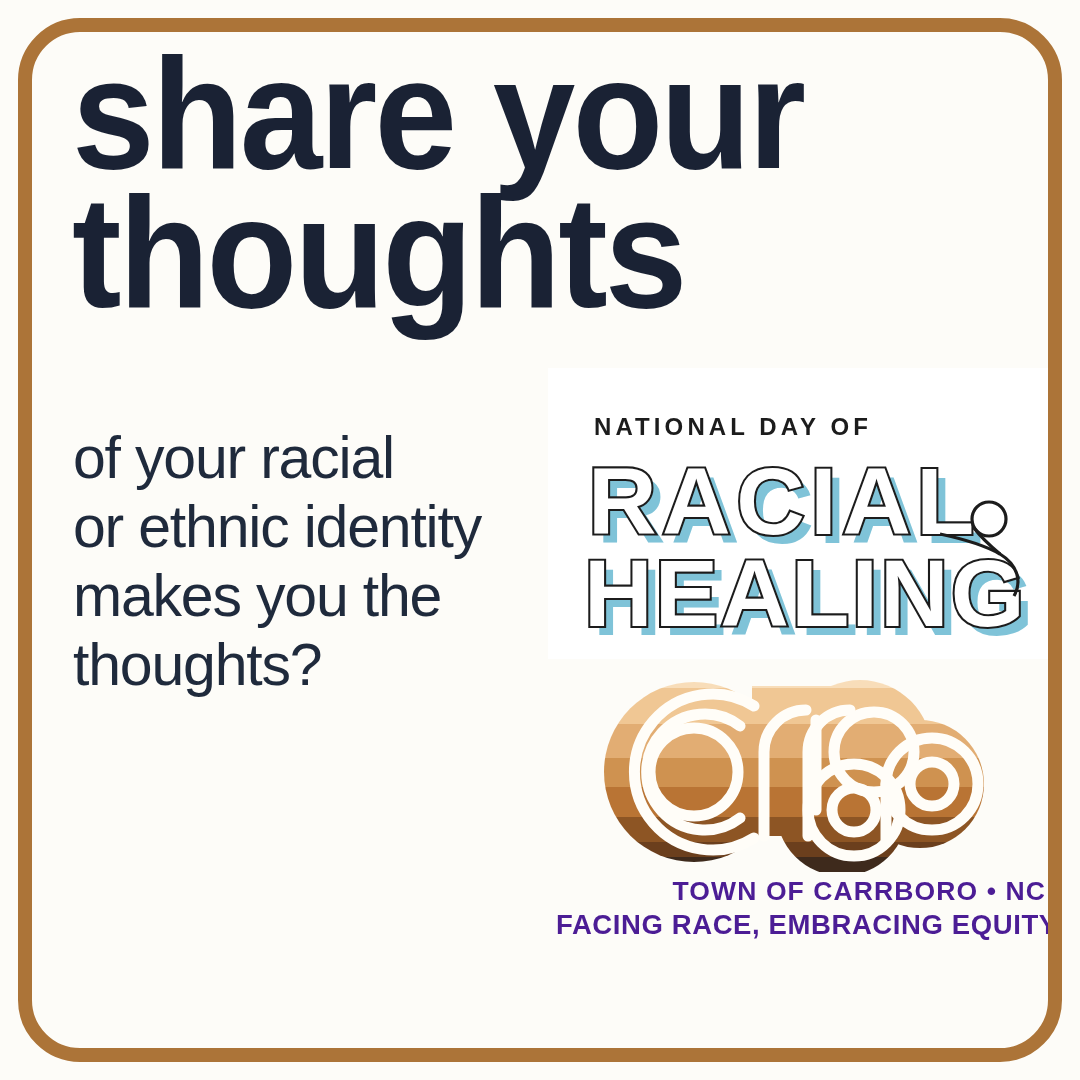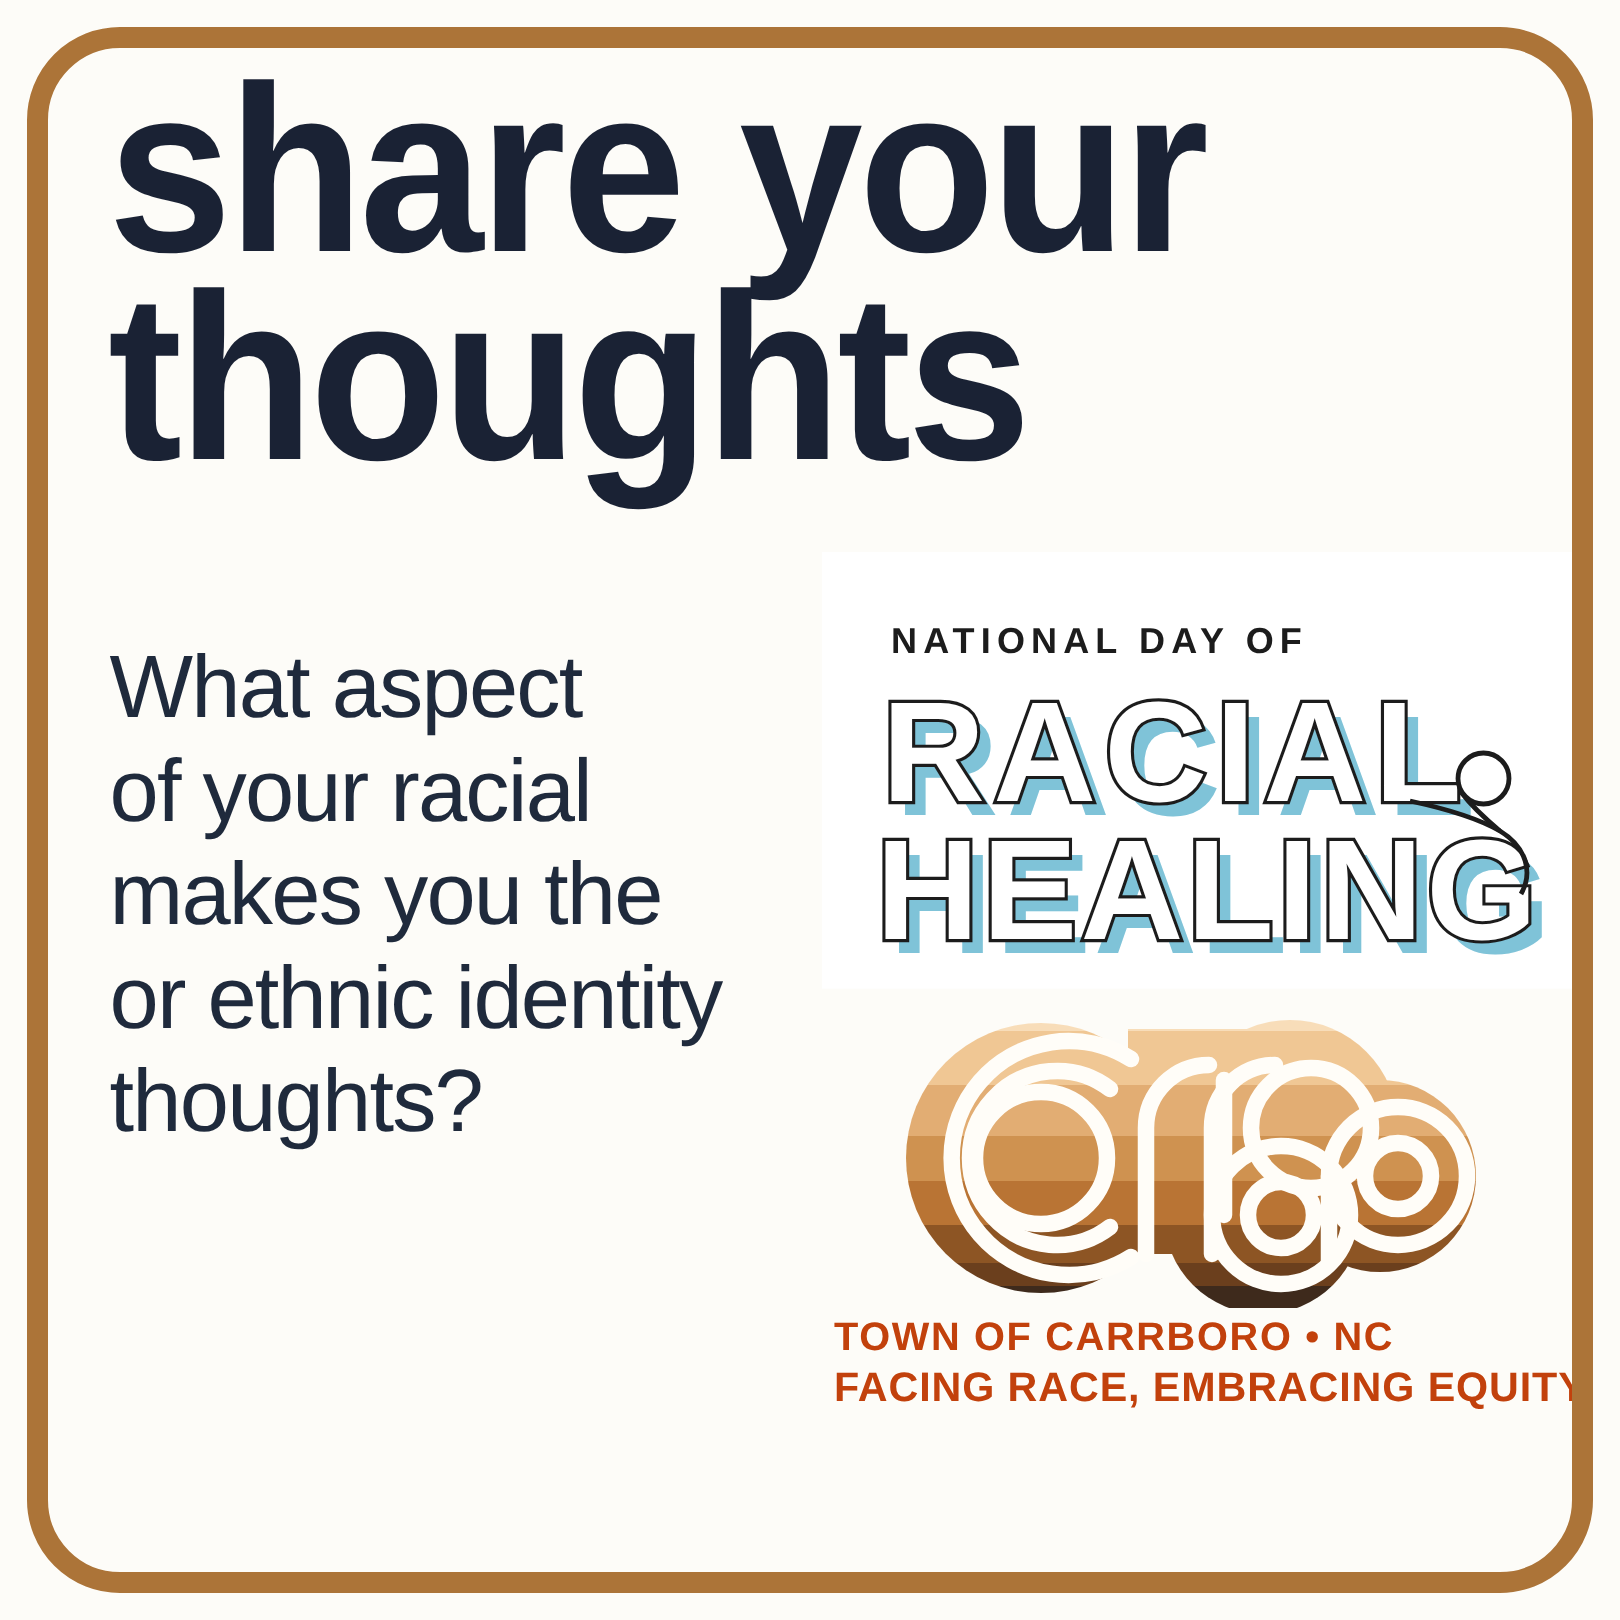--- a/index.html
+++ b/index.html
@@ -96,22 +96,22 @@
     width: 404px;
     height: 212px;
   }
   .carrboro-mark svg { display: block; width: 100%; height: 100%; }
 
   .carrboro-tagline {
     position: absolute;
     left: 0;
     top: 215px;
     width: 100%;
-    text-align: left;
-    color: #c2410c;
+    text-align: right;
+    color: #4c1d95;
     font-family: "Liberation Sans", sans-serif;
     font-weight: bold;
     font-size: 26.5px;
     line-height: 1.24;
     letter-spacing: 1.1px;
   }
   .carrboro-tagline .tag-line { display: block; white-space: nowrap; }
   .carrboro-tagline .tag-line.l2 { font-size: 27.5px; letter-spacing: 0.6px; }
 </style>
 </head>
@@ -120,24 +120,23 @@
 <div id="poster">
 
   <div class="card-border"></div>
 
   <div class="headline">
     <span class="headline-line">share your</span>
     <span class="headline-line">thoughts</span>
   </div>
 
   <div class="question">
-    <span class="question-line">What aspect</span>
     <span class="question-line">of your racial</span>
+    <span class="question-line">or ethnic identity</span>
     <span class="question-line">makes you the</span>
-    <span class="question-line">or ethnic identity</span>
     <span class="question-line">thoughts?</span>
   </div>
 
   <div class="ndrh-panel">
     <svg viewBox="0 0 500 291" xmlns="http://www.w3.org/2000/svg">
       <rect x="0" y="0" width="500" height="291" fill="#ffffff"></rect>
 
       <text x="46" y="67" font-family="Liberation Sans, sans-serif" font-size="24" font-weight="bold" letter-spacing="4.1" fill="#1c1c1c">NATIONAL DAY OF</text>
 
       <g transform="translate(9,9)">

